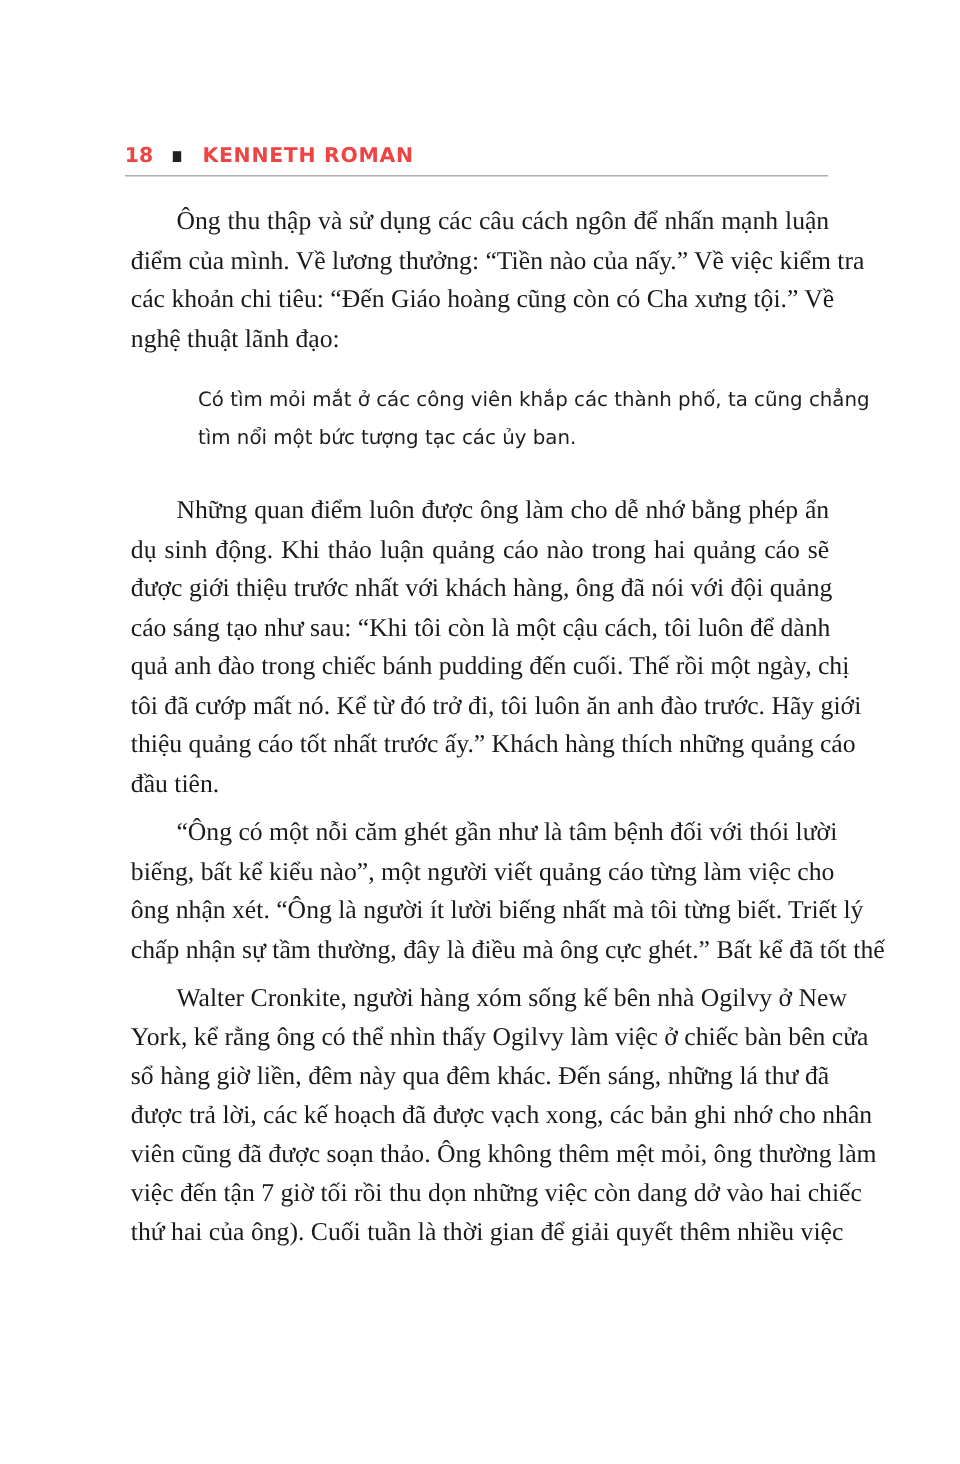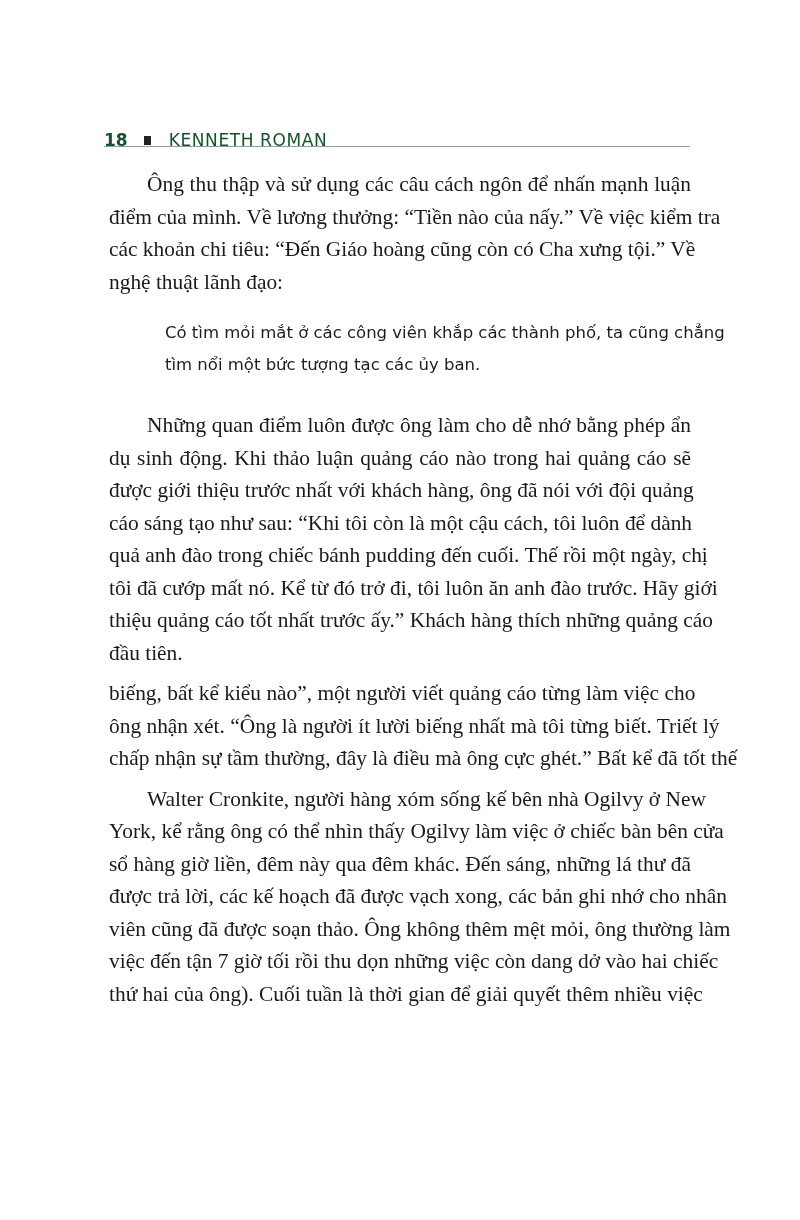--- a/index.html
+++ b/index.html
@@ -17,43 +17,43 @@
     .page {
       position: absolute;
       left: 0; top: 0;
       width: 800px;
       height: 1220px;
       background: #ffffff;
     }
     .running-head {
       position: absolute;
       left: 104px;
-      top: 128px;
+      top: 118px;
       width: 586px;
       height: 24px;
       font-family: "DejaVu Sans", sans-serif;
       font-size: 17px;
       letter-spacing: 0.6px;
-      color: #14532d;
+      color: #ef4444;
       display: flex;
       align-items: center;
     }
     .page-number {
       font-weight: bold;
       letter-spacing: 0;
     }
     .square-bullet {
       display: inline-block;
       width: 7px;
       height: 9px;
       background: #222;
       margin: 0 18px 0 16px;
     }
     .author-name {
-      font-weight: normal;
+      font-weight: bold;
     }
     .head-rule {
       position: absolute;
       left: 104px;
       top: 146px;
       width: 586px;
       height: 0;
       border-top: 1px solid #9a9a9a;
     }
     .body-text {
@@ -124,20 +124,21 @@
       <span class="line" style="text-indent:0">dụ sinh động. Khi thảo luận quảng cáo nào trong hai quảng cáo sẽ</span>
       <span class="line" style="text-indent:0">được giới thiệu trước nhất với khách hàng, ông đã nói với đội quảng</span>
       <span class="line" style="text-indent:0">cáo sáng tạo như sau: “Khi tôi còn là một cậu cách, tôi luôn để dành</span>
       <span class="line" style="text-indent:0">quả anh đào trong chiếc bánh pudding đến cuối. Thế rồi một ngày, chị</span>
       <span class="line" style="text-indent:0">tôi đã cướp mất nó. Kể từ đó trở đi, tôi luôn ăn anh đào trước. Hãy giới</span>
       <span class="line" style="text-indent:0">thiệu quảng cáo tốt nhất trước ấy.” Khách hàng thích những quảng cáo</span>
       <span class="line last" style="text-indent:0">đầu tiên.</span>
     </p>
 
     <p class="para gap-before">
+      <span class="line">“Ông có một nỗi căm ghét gần như là tâm bệnh đối với thói lười</span>
       <span class="line" style="text-indent:0">biếng, bất kể kiểu nào”, một người viết quảng cáo từng làm việc cho</span>
       <span class="line" style="text-indent:0">ông nhận xét. “Ông là người ít lười biếng nhất mà tôi từng biết. Triết lý</span>
       <span class="line" style="text-indent:0">chấp nhận sự tầm thường, đây là điều mà ông cực ghét.” Bất kể đã tốt thế</span>
     </p>
 
     <p class="para gap-before">
       <span class="line">Walter Cronkite, người hàng xóm sống kế bên nhà Ogilvy ở New</span>
       <span class="line" style="text-indent:0">York, kể rằng ông có thể nhìn thấy Ogilvy làm việc ở chiếc bàn bên cửa</span>
       <span class="line" style="text-indent:0">sổ hàng giờ liền, đêm này qua đêm khác. Đến sáng, những lá thư đã</span>
       <span class="line" style="text-indent:0">được trả lời, các kế hoạch đã được vạch xong, các bản ghi nhớ cho nhân</span>

